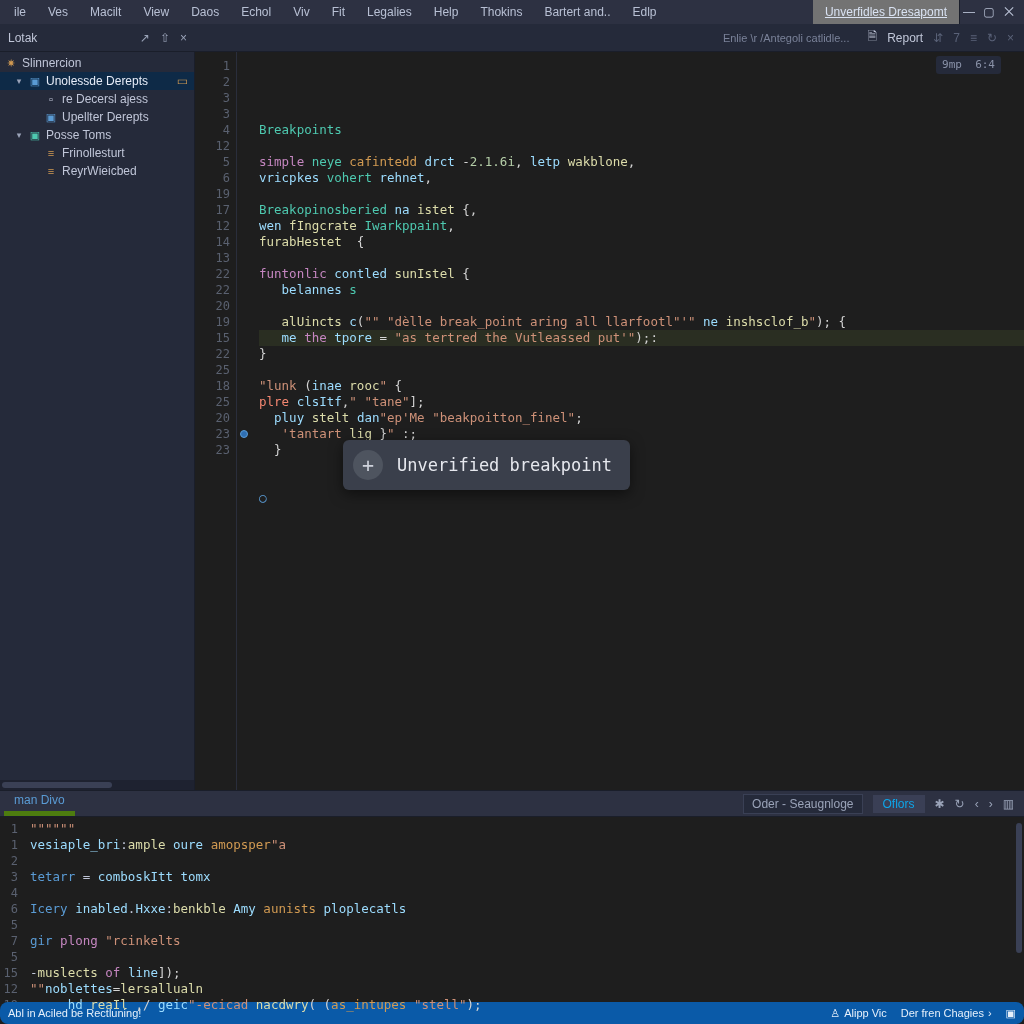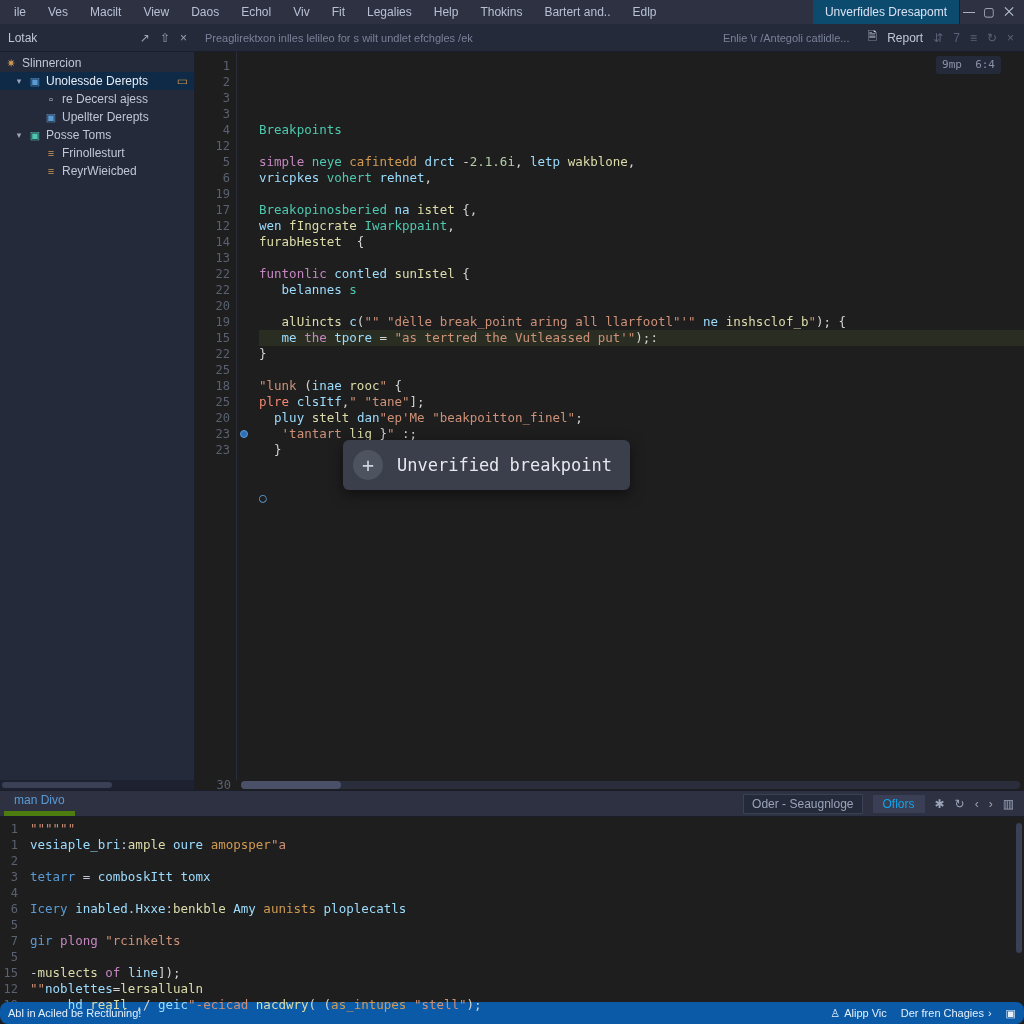--- a/index.html
+++ b/index.html
@@ -6,21 +6,21 @@
   html, body { width: 1024px; height: 1024px; overflow: hidden; font-family: "Segoe UI", Arial, sans-serif; font-size: 12px; background: #1e1e1e; color: #cccccc; }
   .root { display: flex; flex-direction: column; width: 1024px; height: 1024px; }
 
   
   .menubar { display: flex; align-items: center; height: 24px; background: #2d3142; color: #b8c0d4; padding: 0 4px; gap: 2px; }
   .menubar .menu-item { padding: 3px 10px; cursor: default; font-size: 12px; }
   .menubar .spacer { flex: 1; }
   .window-controls { display: flex; gap: 6px; padding-right: 4px; }
   .window-controls span { width: 14px; text-align: center; color: #b8c0d4; font-size: 12px; }
   .editor-tab { display: flex; align-items: center; padding: 0 12px; background: #1e2430; color: #c0c6d8; font-size: 12px; border-right: 1px solid #1a1e2a; gap: 6px; }
-  .editor-tab.active { background: #0c4a6e; color: #d9e2f2; }
+  .editor-tab.active { background: #737373; color: #d9e2f2; text-decoration: underline; }
 
   
   .toolbar { display: flex; align-items: center; height: 28px; background: #252a3a; border-bottom: 1px solid #1a1e2a; }
   .toolbar-left { display: flex; align-items: center; gap: 17px; padding-left: 8px; color: #9aa3b8; font-size: 12px; }
   .toolbar-left .tb-title { color: #c0c6d8; }
   .breadcrumb { flex: 1; padding-left: 10px; color: #7a8299; font-size: 11px; overflow: hidden; text-overflow: ellipsis; white-space: nowrap; }
   .toolbar-search { margin-left: auto; color: #7a8299; font-size: 11px; padding-right: 8px; }
   .toolbar-report { display: flex; align-items: center; gap: 10px; padding: 0 10px; color: #c0c6d8; font-size: 12px; }
   .toolbar-report .sep { color: #5a6278; }
 
@@ -127,21 +127,20 @@
 
   <div class="toolbar">
     <div class="toolbar-left" style="width:195px; justify-content:space-between; padding-right:8px;">
       <span class="tb-title">Lotak</span>
       <span class="hicons" style="display:flex; gap:10px;">
         <span>↗</span>
         <span>⇧</span>
         <span>×</span>
       </span>
     </div>
-    <span class="breadcrumb">Preaglirektxon inlles lelileo for s wilt undlet efchgles /ek</span>
     <span class="toolbar-search">Enlie  \r /Antegoli catlidle...</span>
     <div class="toolbar-report">
       <span>🗎</span>
       <span>Report</span>
       <span class="sep">⇵</span>
       <span class="sep">7</span>
       <span class="sep">≡</span>
       <span class="sep">↻</span>
       <span class="sep">×</span>
     </div>
@@ -251,26 +250,20 @@
             <div></div>
           </div>
         <div class="code" id="code">
           
           
         <div class="line"><span class="t-type">Breakpoints</span></div><div class="line"></div><div class="line"><span class="t-kw">simple</span><span> </span><span class="t-type">neye</span><span> </span><span class="t-orange">cafintedd</span><span> </span><span class="t-var">drct</span><span> </span><span class="t-op">-</span><span class="t-num">2.1.6i</span><span class="t-op">, </span><span class="t-var">letp</span><span> </span><span class="t-fn">wakblone</span><span class="t-op">,</span></div><div class="line"><span class="t-var">vricpkes</span><span> </span><span class="t-type">vohert</span><span> </span><span class="t-var">rehnet</span><span class="t-op">,</span></div><div class="line"></div><div class="line"><span class="t-type">Breakopinosberied</span><span> </span><span class="t-var">na</span><span> </span><span class="t-fn">istet</span><span> </span><span class="t-op">{,</span></div><div class="line"><span class="t-var">wen</span><span> </span><span class="t-fn">fIngcrate</span><span> </span><span class="t-type">Iwarkppaint</span><span class="t-op">,</span></div><div class="line"><span class="t-fn">furabHestet</span><span>  </span><span class="t-op">{</span></div><div class="line"></div><div class="line"><span class="t-kw">funtonlic</span><span> </span><span class="t-var">contled</span><span> </span><span class="t-fn">sunIstel</span><span> </span><span class="t-op">{</span></div><div class="line"><span>   </span><span class="t-var">belannes</span><span> </span><span class="t-type">s</span></div><div class="line"></div><div class="line"><span>   </span><span class="t-fn">alUincts</span><span> </span><span class="t-var">c</span><span class="t-op">(</span><span class="t-str">""</span><span> </span><span class="t-str">"dèlle break_point aring all llarfootl"'"</span><span> </span><span class="t-var">ne</span><span> </span><span class="t-fn">inshsclof_b</span><span class="t-str">"</span><span class="t-op">); {</span></div><div class="line hl"><span>   </span><span class="t-var">me</span><span> </span><span class="t-kw">the</span><span> </span><span class="t-var">tpore</span><span> </span><span class="t-op">= </span><span class="t-str">"as tertred the Vutleassed put'"</span><span class="t-op">);:</span></div><div class="line"><span class="t-op">}</span></div><div class="line"></div><div class="line"><span class="t-str">"lunk</span><span> </span><span class="t-op">(</span><span class="t-var">inae</span><span> </span><span class="t-fn">rooc</span><span class="t-str">"</span><span> </span><span class="t-op">{</span></div><div class="line"><span class="t-err">plre</span><span> </span><span class="t-var">clsItf</span><span class="t-op">,</span><span class="t-str">" "tane"</span><span class="t-op">];</span></div><div class="line"><span>  </span><span class="t-var">pluy</span><span> </span><span class="t-fn">stelt</span><span> </span><span class="t-var">dan</span><span class="t-str">"ep'Me "beakpoitton_finel"</span><span class="t-op">;</span></div><div class="line"><span>   </span><span class="t-str">'tantart</span><span> </span><span class="t-fn">lig</span><span> </span><span class="t-op">}</span><span class="t-str">"</span><span> </span><span class="t-op">:;</span></div><div class="line"><span>  </span><span class="t-op">}</span></div><div class="line"></div><div class="line"></div><div class="line"><span class="t-blue">○</span></div><div class="line"></div><div class="minimap-badge">9mp  6:4</div><div class="tooltip">
             <span class="plus">+</span>
             <span>Unverified breakpoint</span>
           </div></div>
       </div>
-      <div class="editor-scroll">
-        <span class="ln">30</span>
-        <div class="track">
-            <div class="thumb"></div>
-          </div>
-      </div>
     </div>
   </div>
 
   <div class="panel-tabs">
     <span class="panel-tab active">man Divo</span>
     <div class="panel-right">
       <span class="label-box">Oder - Seaugnloge</span>
       <span class="offers">Oflors</span>
       <span>✱</span>
       <span>↻</span>

